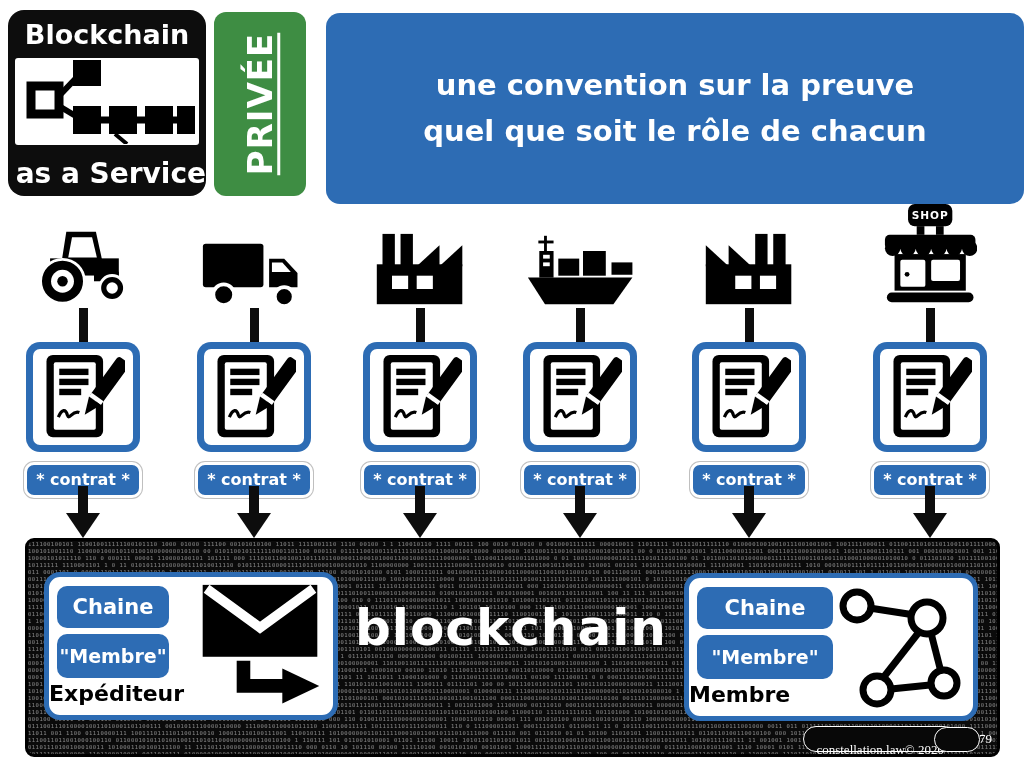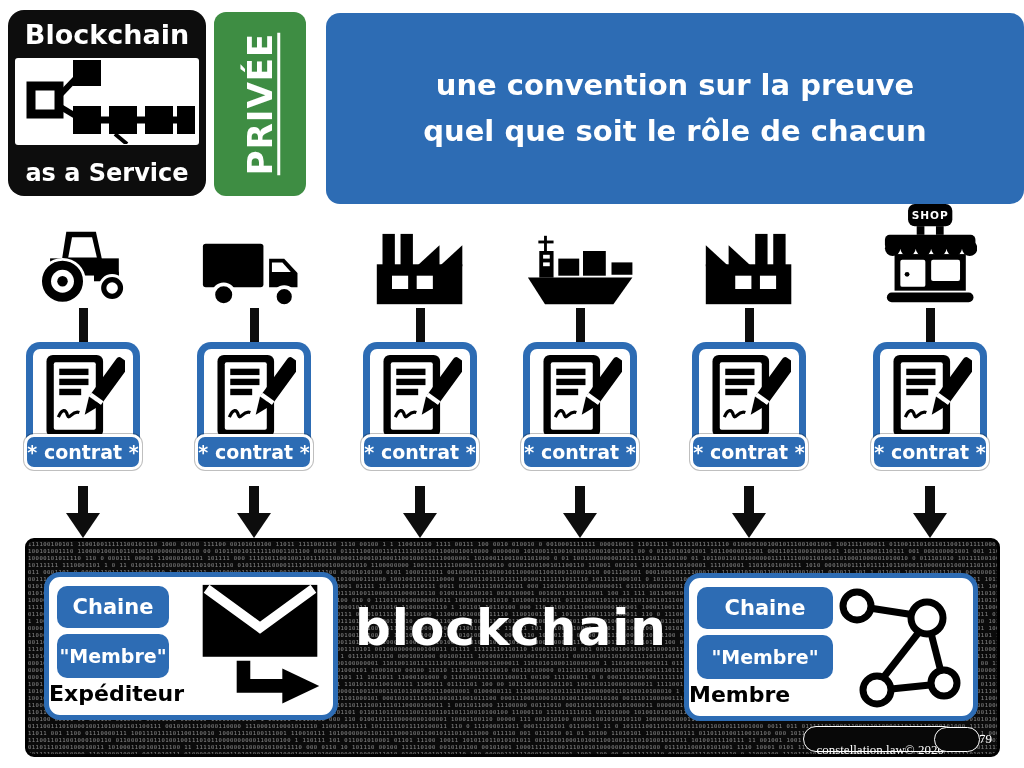--- a/index.html
+++ b/index.html
@@ -10,45 +10,45 @@
   *{margin:0;padding:0;box-sizing:border-box;}
   body{background:#e8e8e8;font-family:"DejaVu Sans","Liberation Sans",sans-serif;}
   .slide{position:relative;width:1024px;height:768px;background:#fff;overflow:hidden;}
 
   
   .logo{position:absolute;left:8px;top:10px;width:198px;height:186px;background:#0d0d0d;border-radius:16px;}
   .logo-title{position:absolute;left:0;top:0;width:100%;height:48px;line-height:50px;text-align:center;
     color:#fff;font-weight:bold;font-size:27px;}
   .logo-icon-wrap{position:absolute;left:7px;top:48px;width:184px;height:87px;background:#fff;border-radius:3px;
     display:flex;align-items:center;justify-content:center;overflow:hidden;}
-  .logo-subtitle{position:absolute;left:0;bottom:0;width:100%;height:48px;line-height:51px;text-align:center;
-    color:#fff;font-weight:bold;font-size:24px;}
+  .logo-subtitle{position:absolute;left:0;bottom:0;width:100%;height:48px;line-height:51px;text-align:right;
+    color:#fff;font-weight:bold;font-size:28px;}
 
   .badge{position:absolute;left:214px;top:12px;width:92px;height:184px;background:var(--green);border-radius:12px;
     display:flex;align-items:center;justify-content:center;}
   .badge-text{display:block;transform:rotate(-90deg);color:#fff;font-weight:bold;font-size:34px;letter-spacing:1px;
     text-decoration:underline;text-decoration-thickness:3px;text-underline-offset:5px;white-space:nowrap;}
 
   .headline{position:absolute;left:326px;top:13px;width:698px;height:191px;background:var(--blue);border-radius:14px;
     display:flex;flex-direction:column;align-items:center;justify-content:center;
     color:#fff;font-weight:bold;font-size:29px;line-height:1.58;text-align:center;}
   .headline .u{text-decoration:underline;text-decoration-thickness:3px;text-underline-offset:5px;}
 
   
   .col{position:absolute;top:202px;width:114px;height:336px;}
   .c1{left:26px}.c2{left:197px}.c3{left:363px}.c4{left:523px}.c5{left:692px}.c6{left:873px}
   .actor-icon{position:absolute;left:0;top:0;width:114px;height:106px;display:flex;align-items:flex-end;justify-content:center;}
   .actor-icon svg{display:block;}
   .i-tractor{height:84px}.i-truck{height:70px}.i-factory{height:76px}.i-ship{height:76px}.i-shop{height:104px}
   .stem{position:absolute;left:52.5px;top:106px;width:9px;height:34px;background:#0d0d0d;}
   .contract-box{position:absolute;left:0;top:140px;width:114px;height:110px;background:var(--blue);border-radius:14px;padding:7px;}
   .contract-inner{width:100%;height:100%;background:#fff;border-radius:7px;display:flex;align-items:center;justify-content:center;}
-  .contract-pill{position:absolute;left:-2px;top:232px;width:118px;height:36px;background:var(--blue);
+  .contract-pill{position:absolute;left:-2px;top:260px;width:118px;height:36px;background:var(--blue);
     border:3px solid #fff;border-radius:10px;box-shadow:0 0 0 1px rgba(0,0,0,.25);
-    color:#fff;font-weight:bold;font-size:19px;line-height:30px;text-align:center;white-space:nowrap;}
+    color:#fff;font-weight:bold;font-size:16px;line-height:30px;text-align:center;white-space:nowrap;}
   .arrow-shaft{position:absolute;left:52px;top:284px;width:10px;height:27px;background:#0d0d0d;}
   .arrow-head{position:absolute;left:40px;top:311px;width:0;height:0;
     border-left:17px solid transparent;border-right:17px solid transparent;border-top:25px solid #0d0d0d;}
 
   
   .bar{position:absolute;left:25px;top:538px;width:975px;height:219px;background:var(--bar);
     border:3px solid #000;border-radius:9px;overflow:hidden;}
   .texture{position:absolute;left:0;top:0;right:0;bottom:0;overflow:hidden;}
   .binrow{font-family:"DejaVu Sans Mono","Liberation Mono",monospace;font-size:5.5px;line-height:7px;
     color:rgba(255,255,255,.5);letter-spacing:.5px;white-space:nowrap;}

